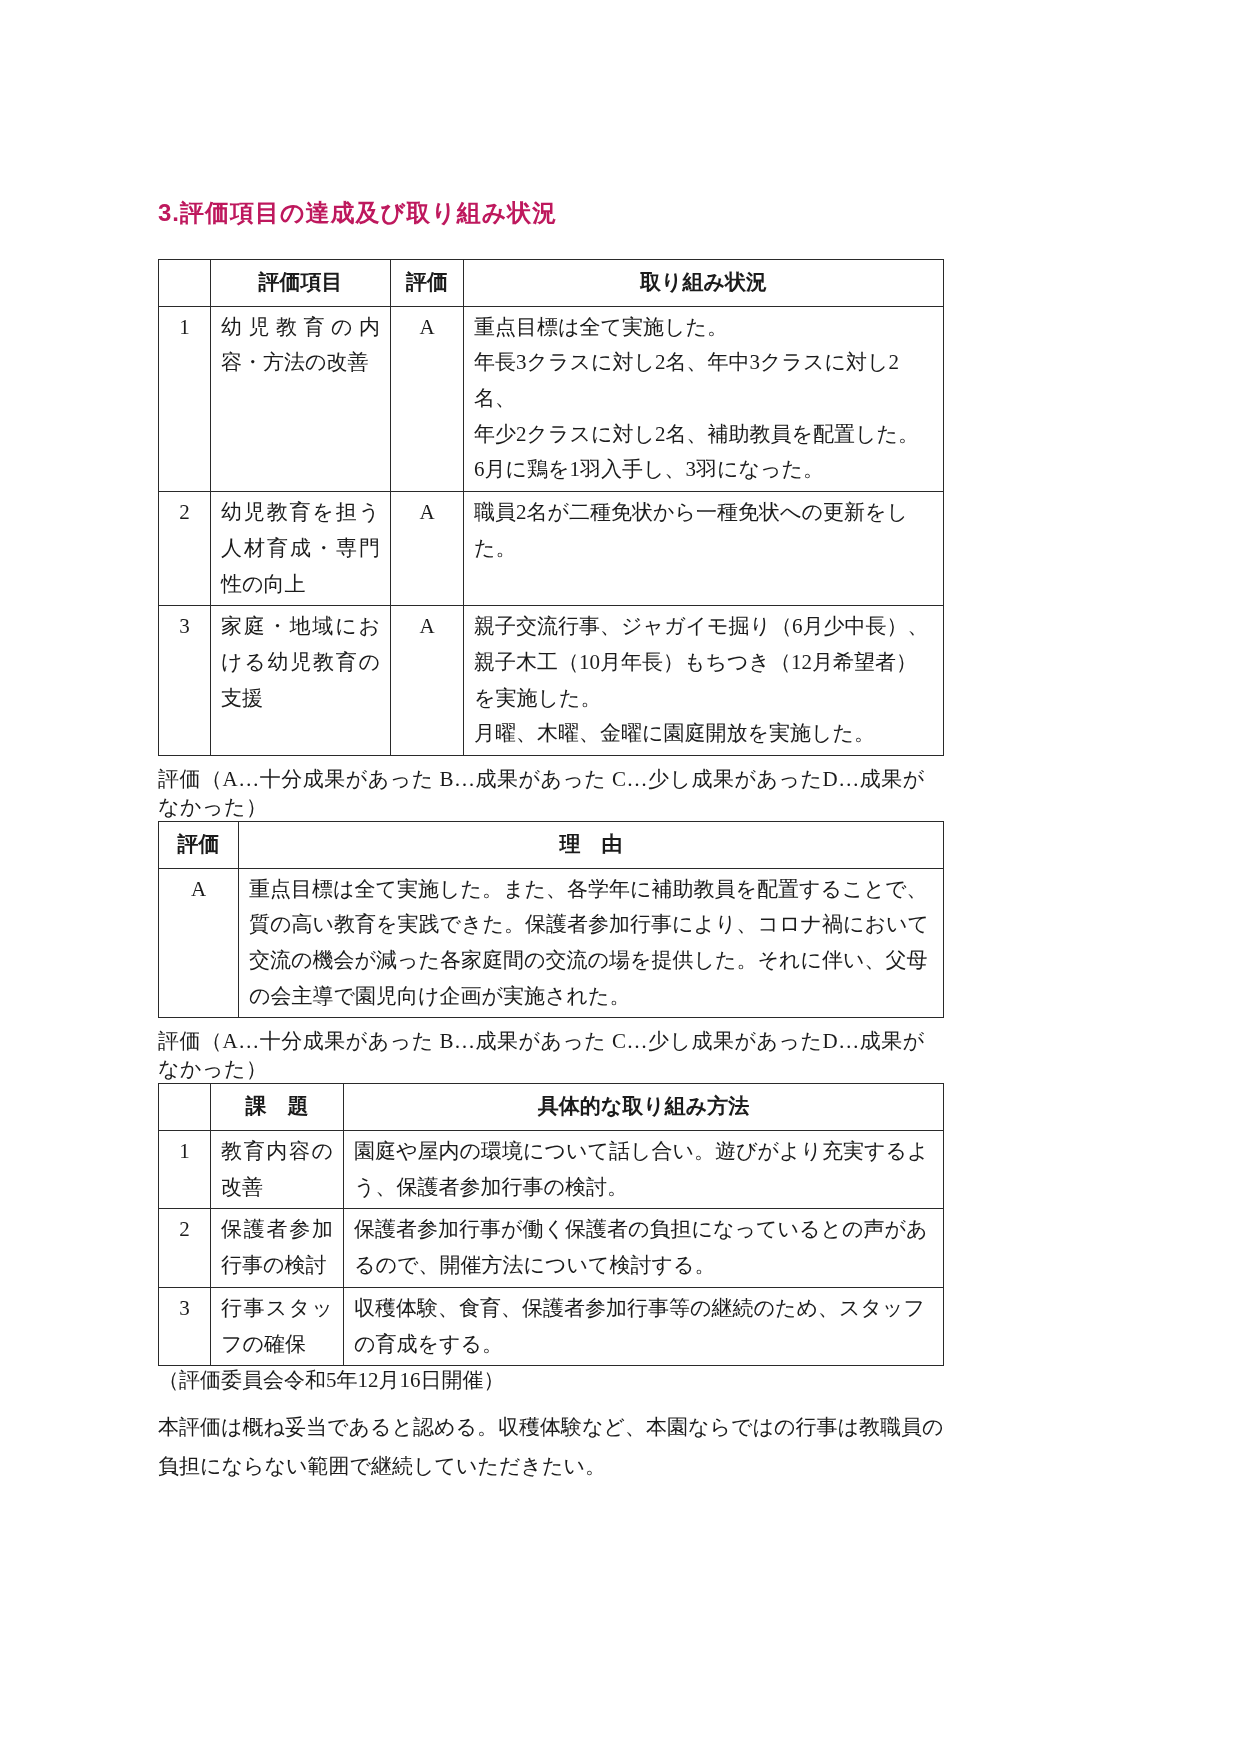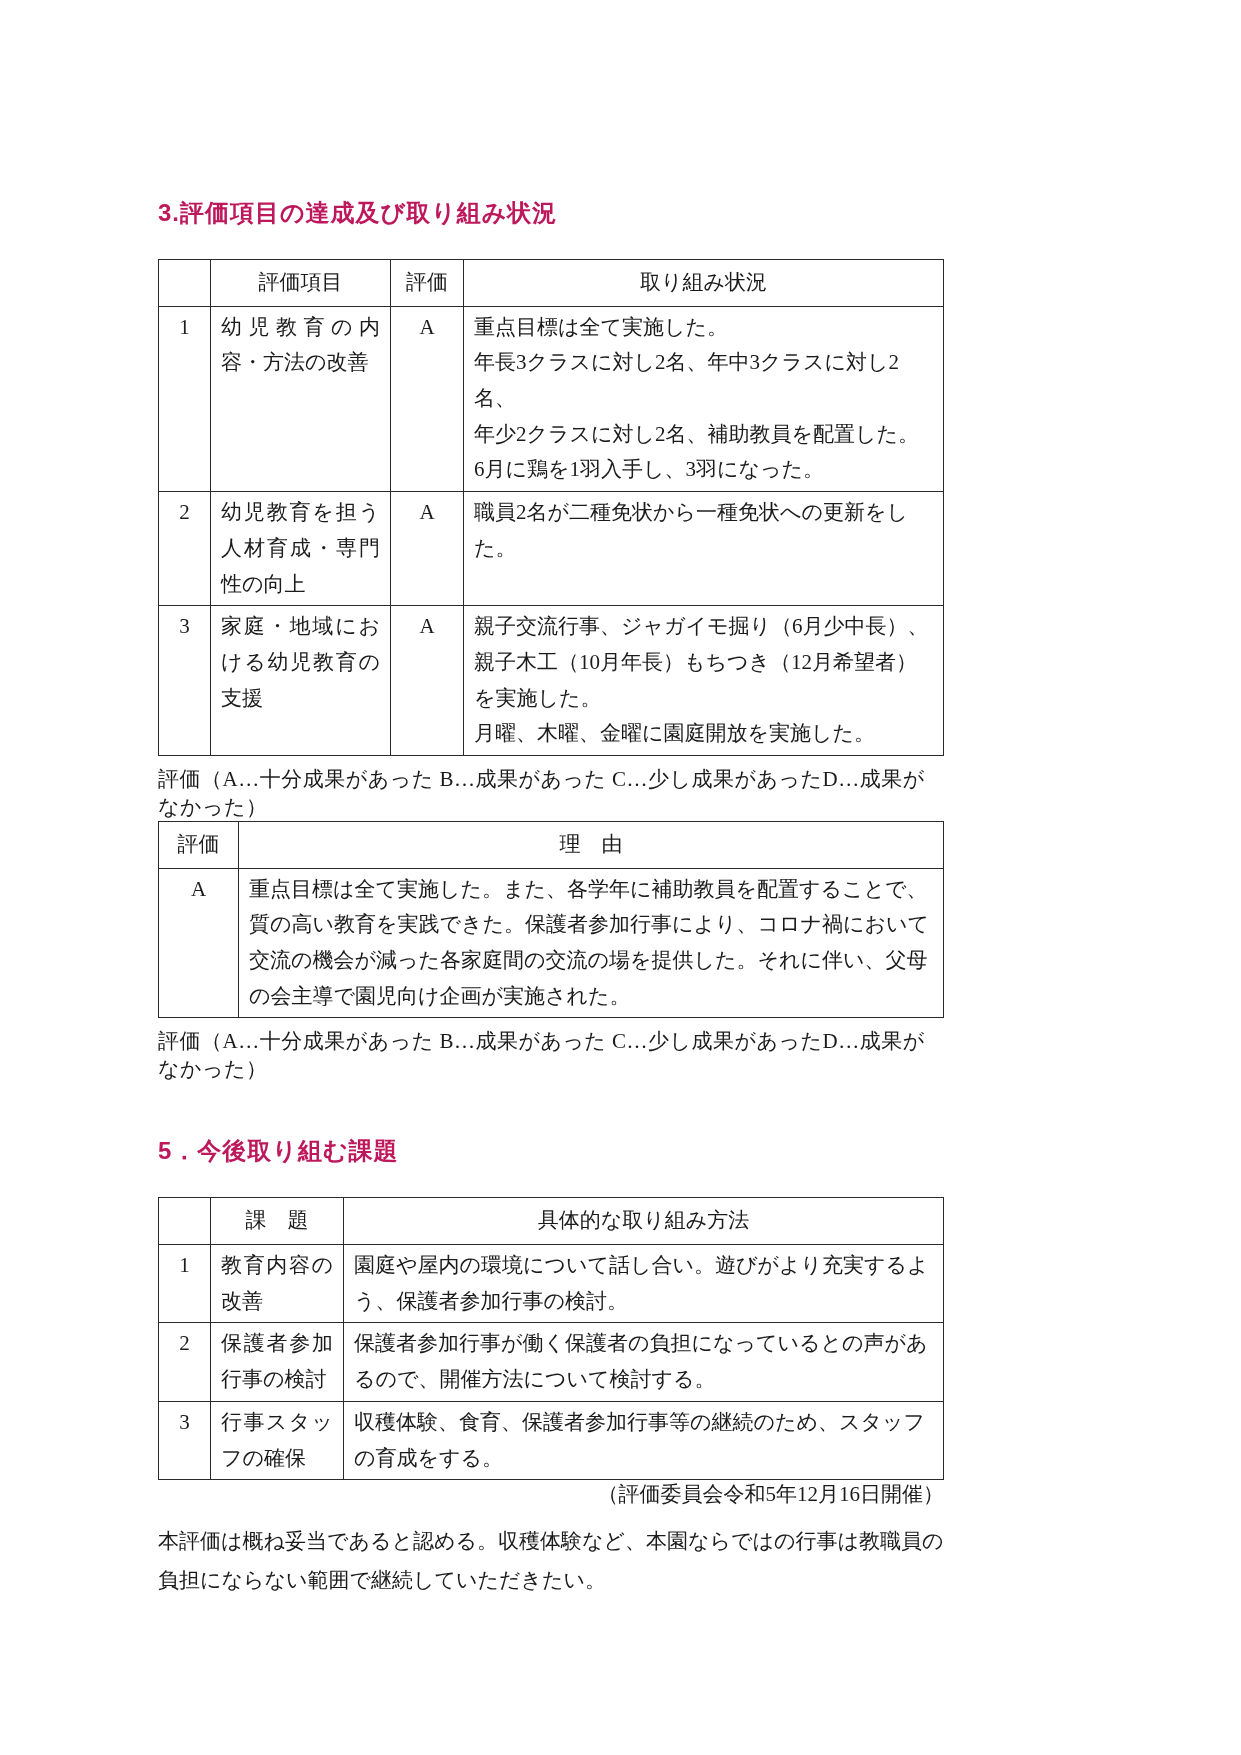--- a/index.html
+++ b/index.html
@@ -18,29 +18,29 @@
   .mt-s5 { margin-top:52px; }
   .mt-s6 { margin-top:50px; margin-bottom:16px; }
   table {
     border-collapse:collapse; width:100%; table-layout:fixed;
     font-size:21px; line-height:1.7;
   }
   th, td {
     border:1px solid #2a2a2a; vertical-align:top;
     padding:3px 10px; font-weight:normal;
   }
-  th { padding:5px 2px; }
+  th { padding:5px 2px;font-weight:bold; }
   td.center { text-align:center; }
   td.prewrap { white-space:pre-line; }
   td.justify { text-align:justify; }
   .note {
     font-size:21px; margin:9px 0 0 0; letter-spacing:0.5px;
   }
   .date-note {
-    font-size:21px; text-align:right; margin:0 0 14px 0;
+    font-size:21px; text-align:left; margin:0 0 14px 0;
   }
   .body-par {
     font-size:21px; line-height:1.85; margin:0;
   }
   col.c-num { width:52px; }
   col.c-item { width:180px; }
   col.c-grade { width:73px; }
   col.c-grade2 { width:80px; }
   col.c-topic { width:133px; }
 </style>
@@ -107,21 +107,20 @@
     </thead>
     <tbody>
       <tr>
         <td class="center">A</td>
         <td>重点目標は全て実施した。また、各学年に補助教員を配置することで、質の高い教育を実践できた。保護者参加行事により、コロナ禍において交流の機会が減った各家庭間の交流の場を提供した。それに伴い、父母の会主導で園児向け企画が実施された。</td>
       </tr>
     </tbody>
   </table>
   <p class="note">評価（A…十分成果があった B…成果があった C…少し成果があったD…成果がなかった）</p>
 
-  <h2 class="sec-title mt-s5">5．今後取り組む課題</h2>
 
   <table>
     <colgroup>
         <col class="c-num">
         <col class="c-topic">
         <col>
       </colgroup>
     <thead>
       <tr>
         <th></th>

